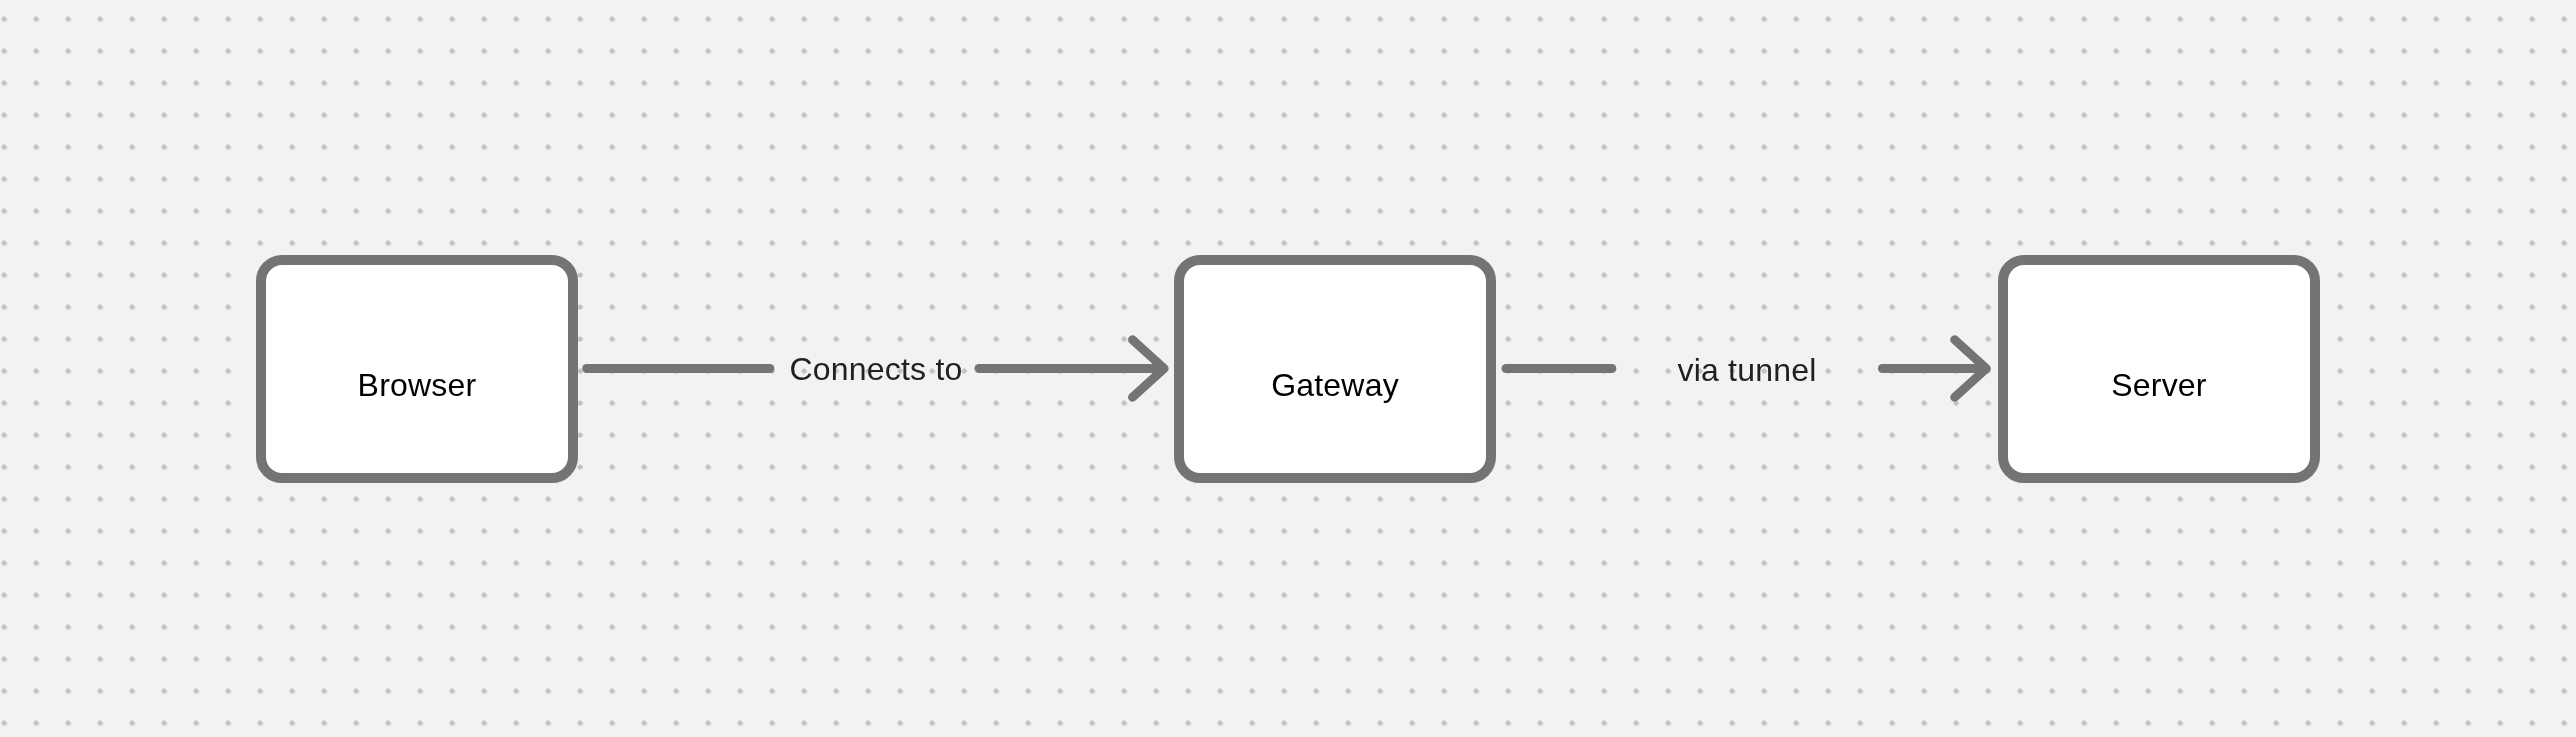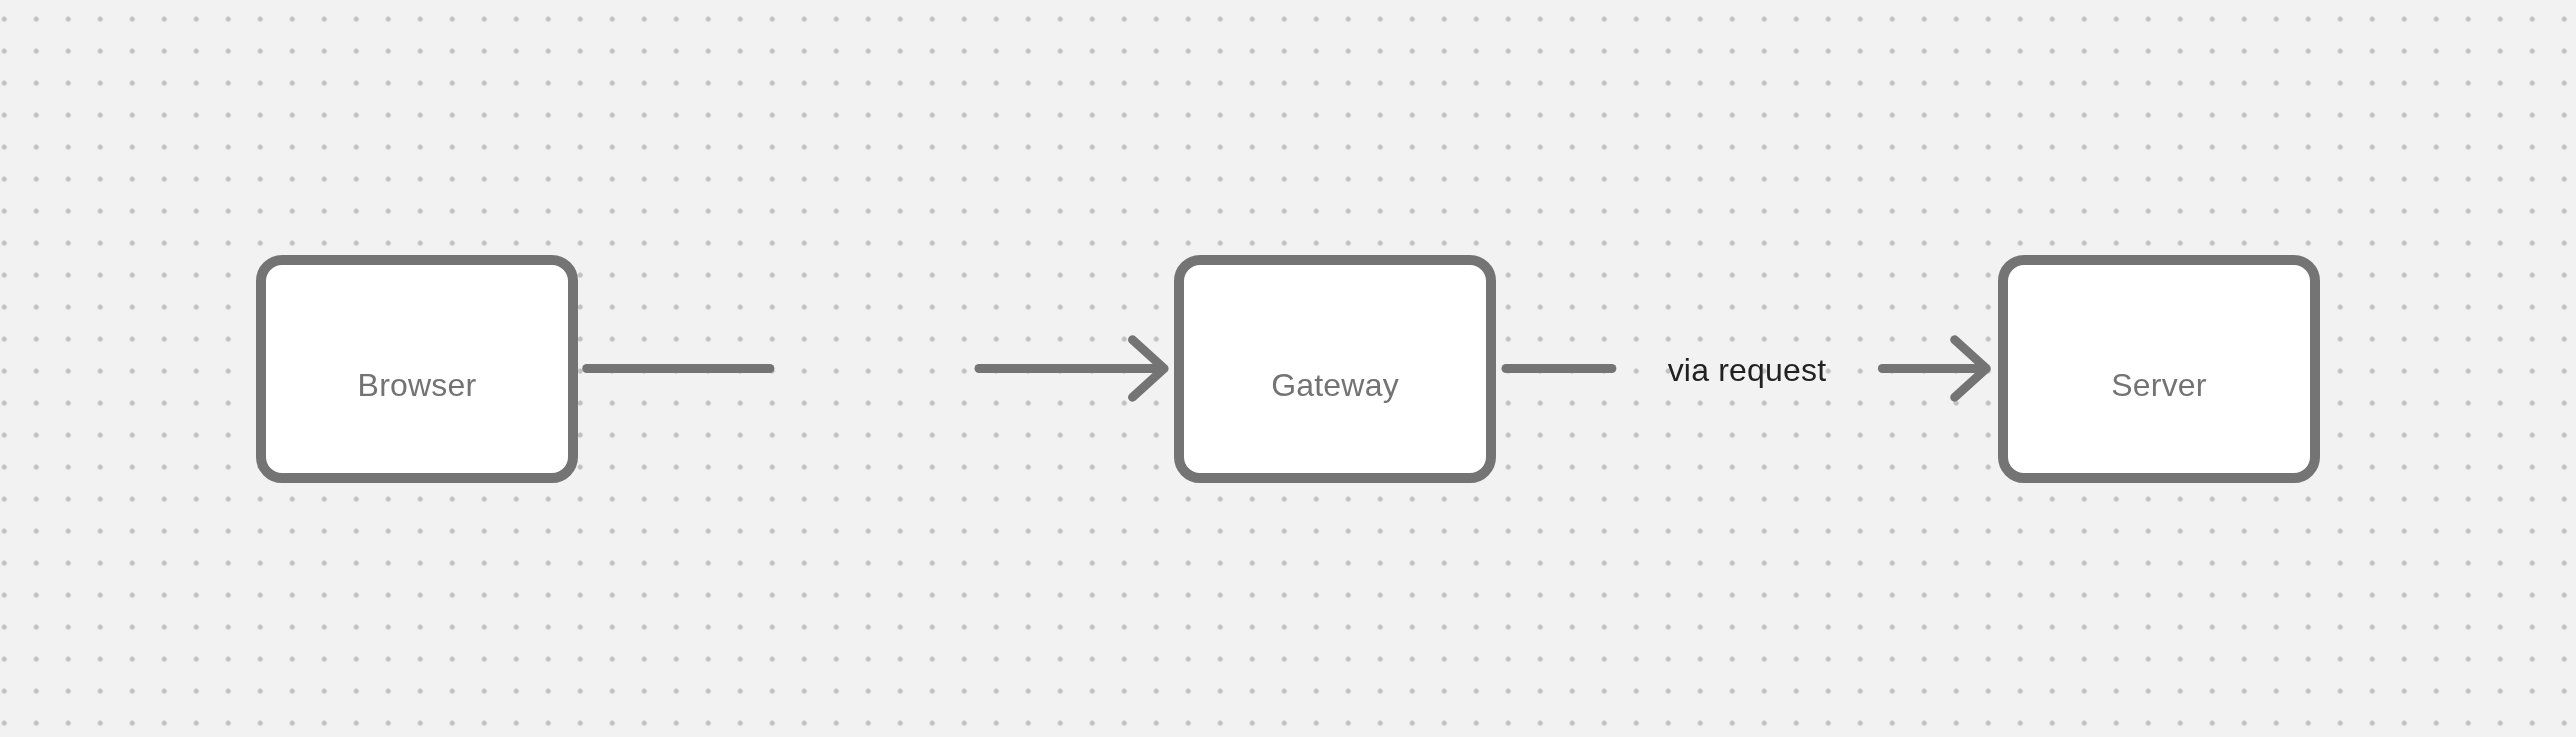--- a/index.html
+++ b/index.html
@@ -47,21 +47,21 @@
     border: 10px solid #747474;
     border-radius: 26px;
     display: flex;
     align-items: center;
     justify-content: center;
     cursor: default;
   }
 
   .node-label {
     font-size: 32px;
-    color: #737373;
+    color: #000000;
     letter-spacing: 0.2px;
     white-space: nowrap;
     margin-top: 32px;
   }
 
   .node-browser { left: 256px; top: 255px; }
   .node-gateway { left: 1174px; top: 255px; }
   .node-server  { left: 1998px; top: 255px; }
 
   .edge-label {
@@ -101,19 +101,20 @@
   </div>
 
   <div class="node node-gateway">
     <span class="node-label">Gateway</span>
   </div>
 
   <div class="node node-server">
     <span class="node-label">Server</span>
   </div>
 
+  <div class="edge-label edge-label-1">Connects to</div>
 
   <div class="edge-label edge-label-2">
-    <div>via request</div>
+    <div>via tunnel</div>
   </div>
 
 </div>
 
 
 </body></html>

